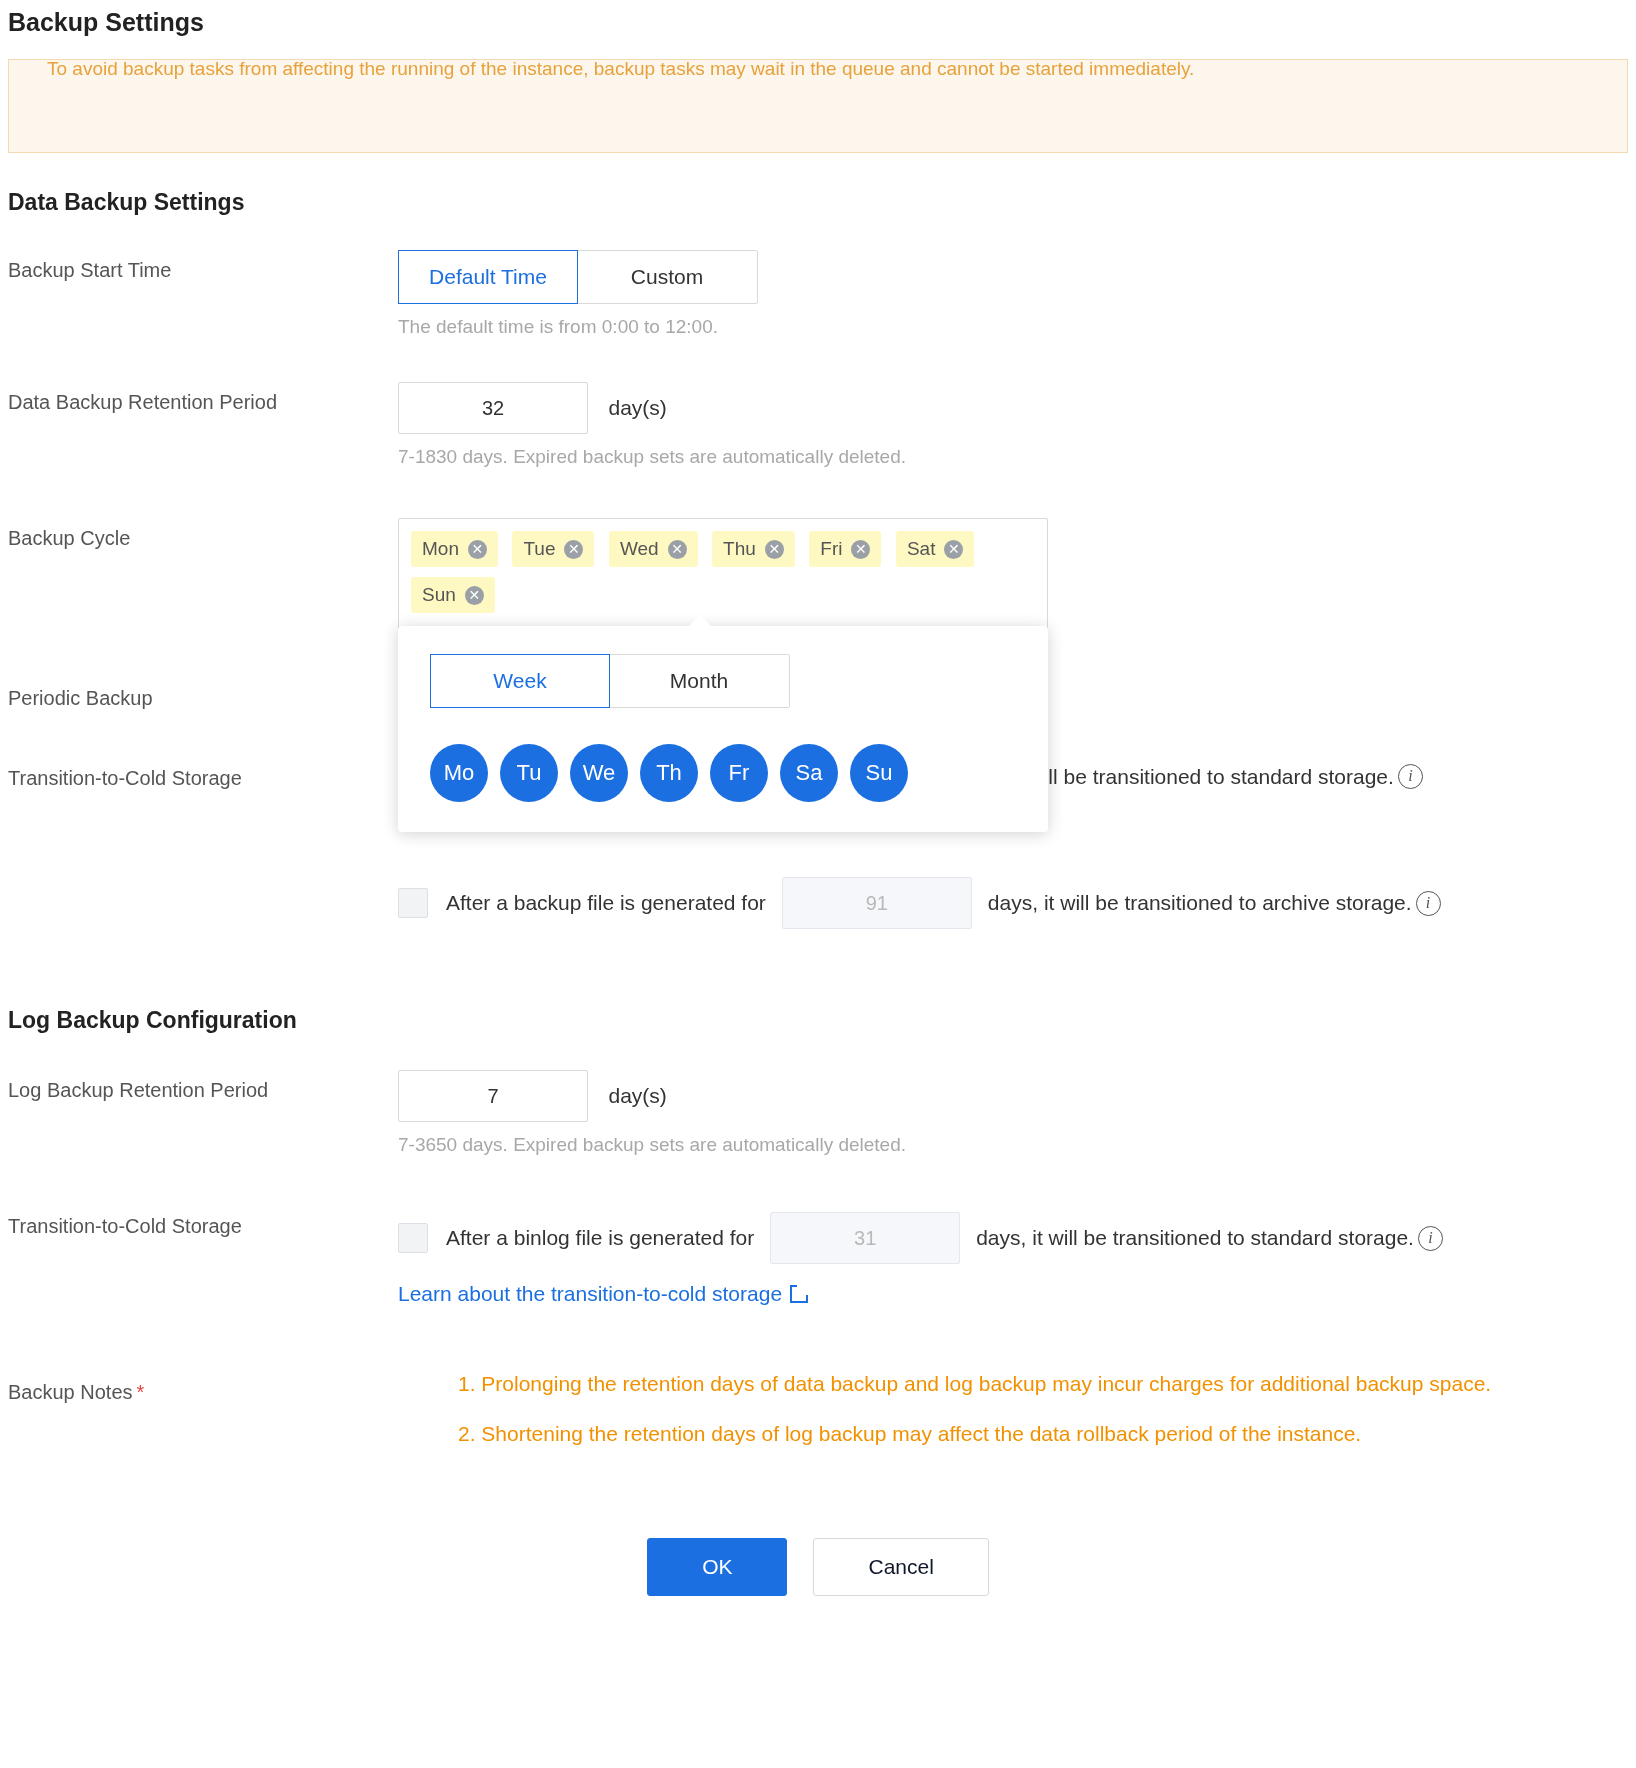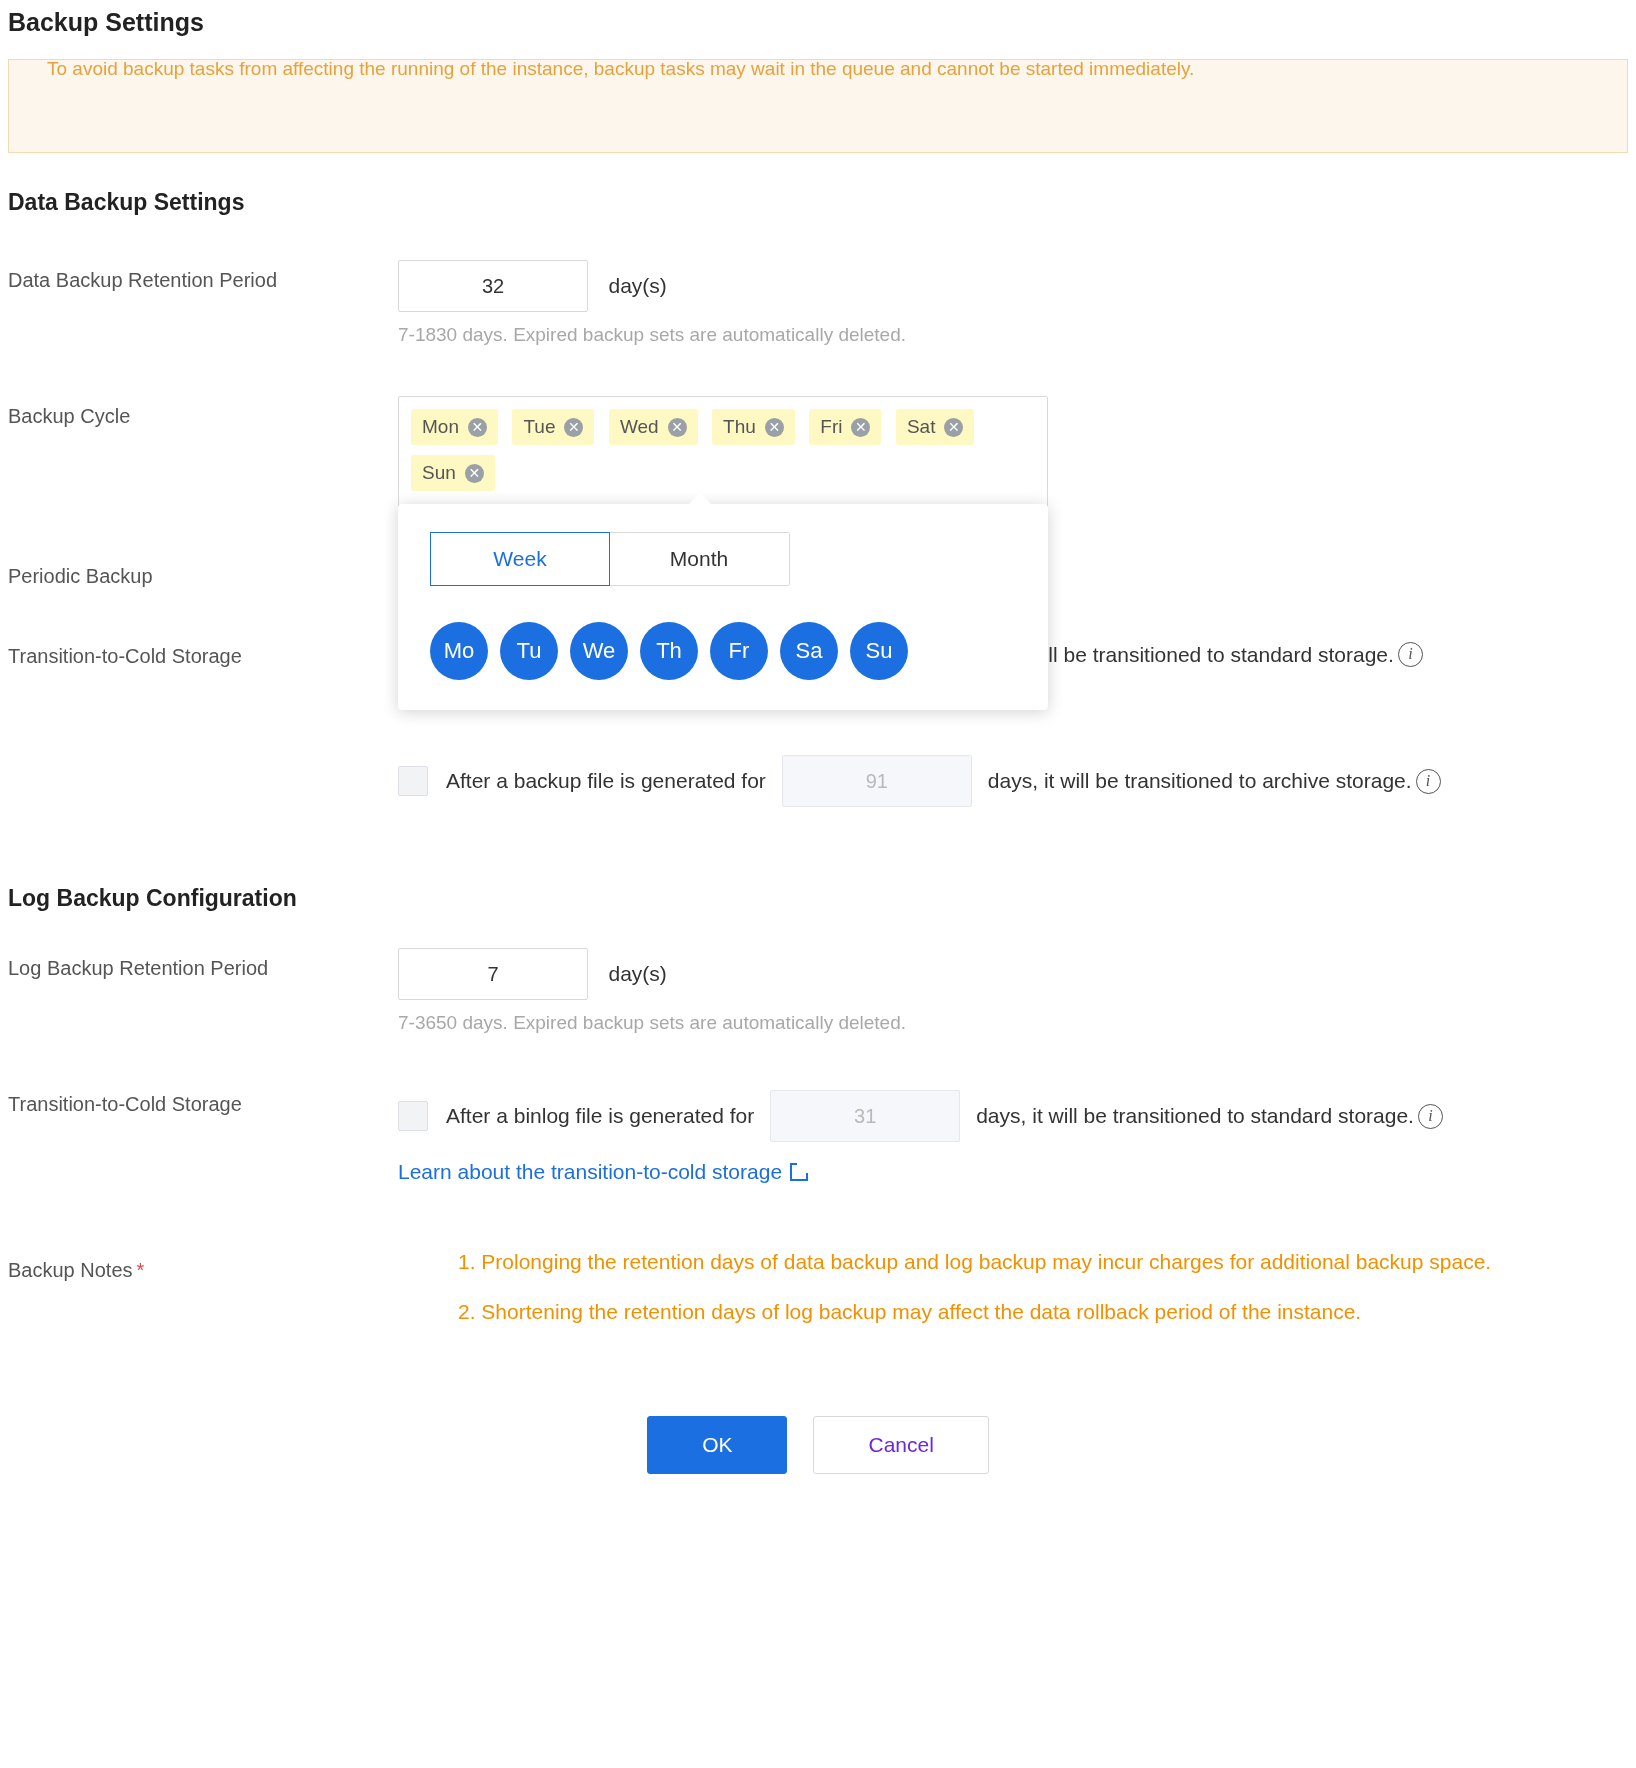--- a/index.html
+++ b/index.html
@@ -265,21 +265,21 @@
     gap: 26px;
     margin-top: 66px;
   }
   .btn {
     font-size: 21px;
     padding: 16px 54px;
     border-radius: 3px;
     cursor: pointer;
     border: 1px solid #d9d9d9;
     background: #fff;
-    color: #6d28d9;
+    color: #0f172a;
   }
   .btn.primary {
     background: #1b6fe0;
     border-color: #1b6fe0;
     color: #fff;
   }
   .inline-text { font-size: 21px; color: #333; }
 </style>
 </head>
 <body>
@@ -287,20 +287,30 @@
 <div class="page">
 
   <div class="page-title">Backup Settings</div>
 
   <div class="warning-banner">
     <span class="line1">To avoid backup tasks from affecting the running of the instance, backup tasks may wait in the queue and cannot be started immediately.</span>
   </div>
 
   <div class="section-title">Data Backup Settings</div>
 
+  <div class="row" style="margin-top:34px;">
+    <div class="row-label">Backup Start Time</div>
+    <div class="row-field">
+      <div class="segmented">
+        <div class="seg-btn active">Default Time</div>
+        <div class="seg-btn">Custom</div>
+      </div>
+      <div class="hint">The default time is from 0:00 to 12:00.</div>
+    </div>
+  </div>
 
   <div class="row" style="margin-top:44px;">
     <div class="row-label">Data Backup Retention Period</div>
     <div class="row-field">
       <div class="num-input">32</div>
       <span class="unit">day(s)</span>
       <div class="hint">7-1830 days. Expired backup sets are automatically deleted.</div>
     </div>
   </div>
 

